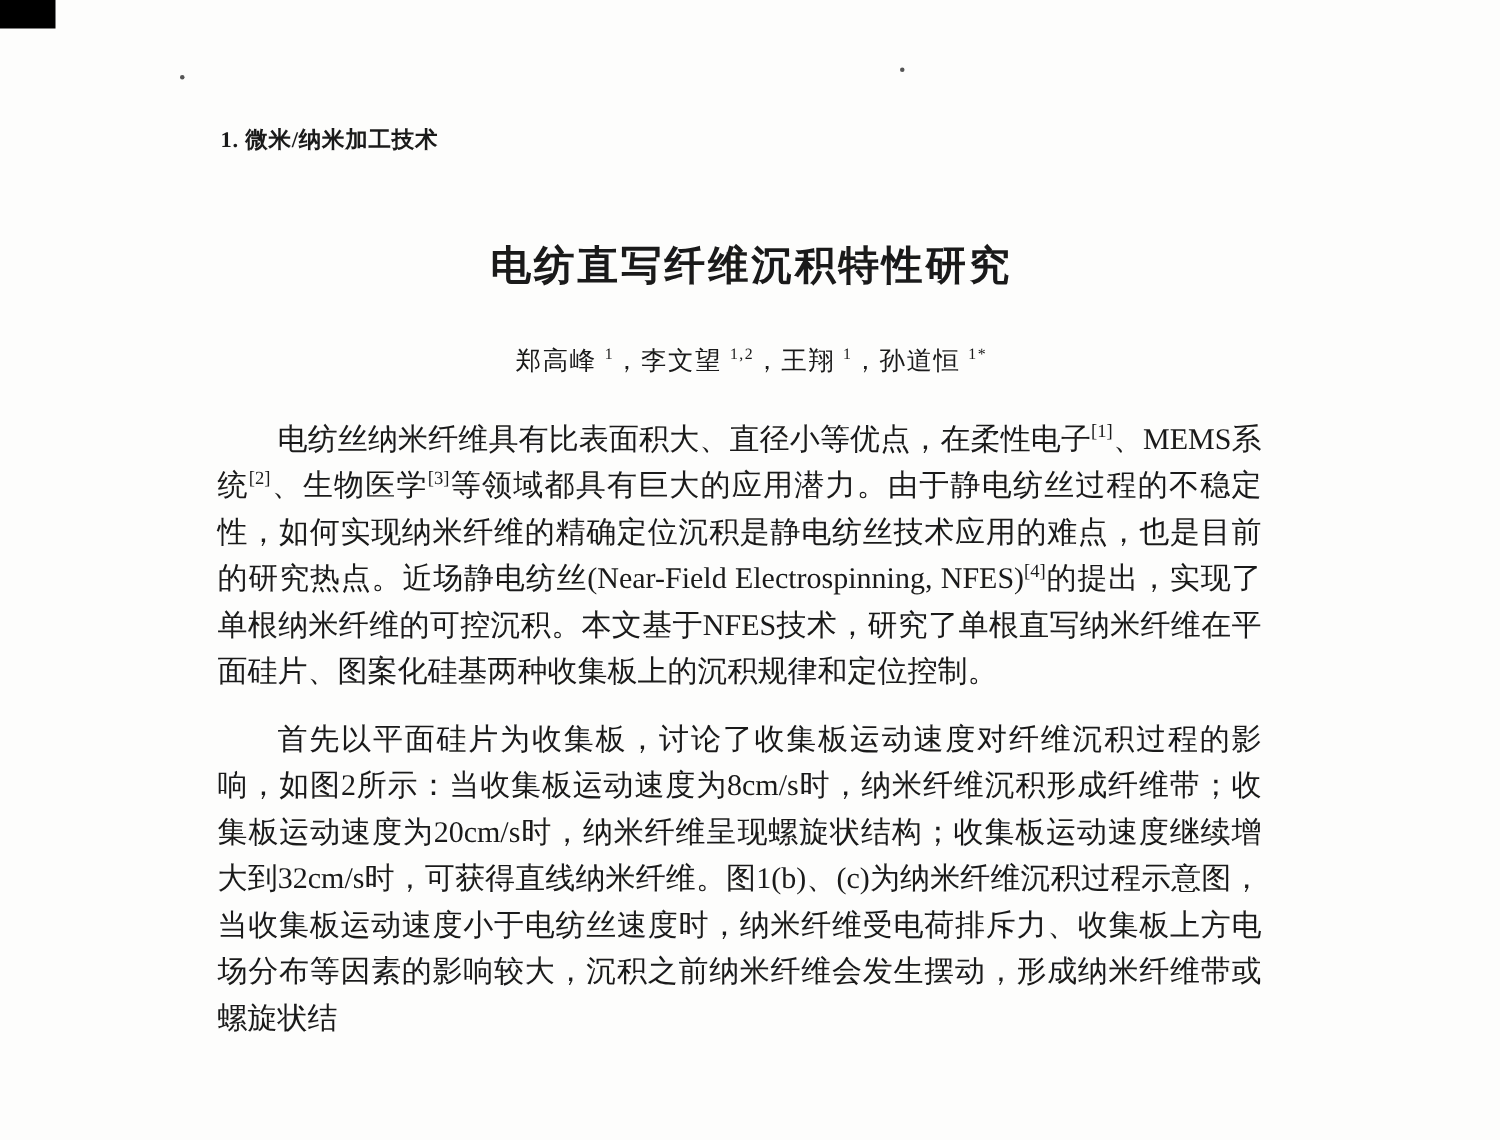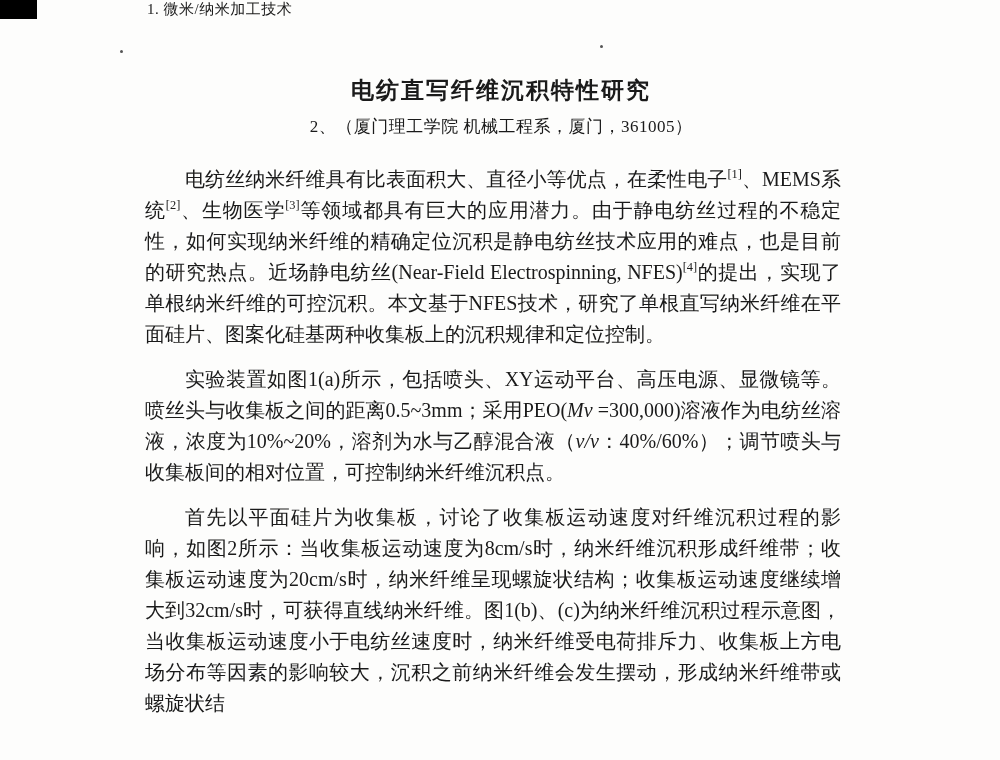--- a/index.html
+++ b/index.html
@@ -15,28 +15,29 @@
   .page {
     position: absolute;
     left: 145px;
     top: 0;
     width: 712px;
   }
   .header-row {
     display: flex;
     justify-content: space-between;
     align-items: baseline;
+    margin-top: 84px;
     font-size: 15px;
-    font-weight: 400;
+    font-weight: 700;
     letter-spacing: 0.5px;
   }
   .header-row .hleft { padding-left: 2px; }
   .paper-title {
     text-align: center;
-    font-size: 23px;
+    font-size: 27px;
     font-weight: 700;
     letter-spacing: 2px;
     margin: 56px 0 0 0;
   }
   .authors {
     text-align: center;
     font-size: 17px;
     margin-top: 34px;
     letter-spacing: 1px;
   }
@@ -81,22 +82,21 @@
 <div class="dot dot-b"></div>
 
 <div class="page">
 
   <div class="header-row">
     <span class="hleft">1.  微米/纳米加工技术</span>
   </div>
 
   <h1 class="paper-title">电纺直写纤维沉积特性研究</h1>
 
+  <div class="authors"><span>郑高峰 </span><sup>1</sup><span>，李文望 </span><sup>1,2</sup><span>，王翔 </span><sup>1</sup><span>，孙道恒 </span><sup>1*</sup></div>
 
-  <div class="affil">2、（厦门理工学院  机械工程系，厦门，361005）</div>
 
   <div class="body-text">
     <p><span>电纺丝纳米纤维具有比表面积大、直径小等优点，在柔性电子</span><sup>[1]</sup><span>、MEMS系统</span><sup>[2]</sup><span>、生物医学</span><sup>[3]</sup><span>等领域都具有巨大的应用潜力。由于静电纺丝过程的不稳定性，如何实现纳米纤维的精确定位沉积是静电纺丝技术应用的难点，也是目前的研究热点。近场静电纺丝(Near-Field Electrospinning, NFES)</span><sup>[4]</sup><span>的提出，实现了单根纳米纤维的可控沉积。本文基于NFES技术，研究了单根直写纳米纤维在平面硅片、图案化硅基两种收集板上的沉积规律和定位控制。</span></p>
-    <p><span>实验装置如图1(a)所示，包括喷头、XY运动平台、高压电源、显微镜等。喷丝头与收集板之间的距离0.5~3mm；采用PEO(</span><span style="font-style: italic;">Mv</span><span> =300,000)溶液作为电纺丝溶液，浓度为10%~20%，溶剂为水与乙醇混合液（</span><span style="font-style: italic;">v/v</span><span>：40%/60%）；调节喷头与收集板间的相对位置，可控制纳米纤维沉积点。</span></p>
     <p><span>首先以平面硅片为收集板，讨论了收集板运动速度对纤维沉积过程的影响，如图2所示：当收集板运动速度为8cm/s时，纳米纤维沉积形成纤维带；收集板运动速度为20cm/s时，纳米纤维呈现螺旋状结构；收集板运动速度继续增大到32cm/s时，可获得直线纳米纤维。图1(b)、(c)为纳米纤维沉积过程示意图，当收集板运动速度小于电纺丝速度时，纳米纤维受电荷排斥力、收集板上方电场分布等因素的影响较大，沉积之前纳米纤维会发生摆动，形成纳米纤维带或螺旋状结</span></p>
   </div>
 
 </div>
 
 </body></html>

